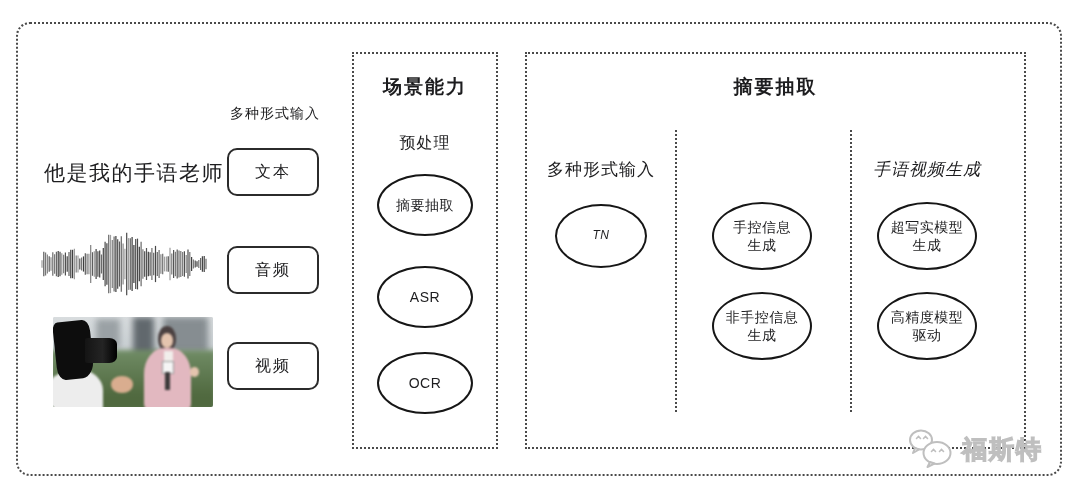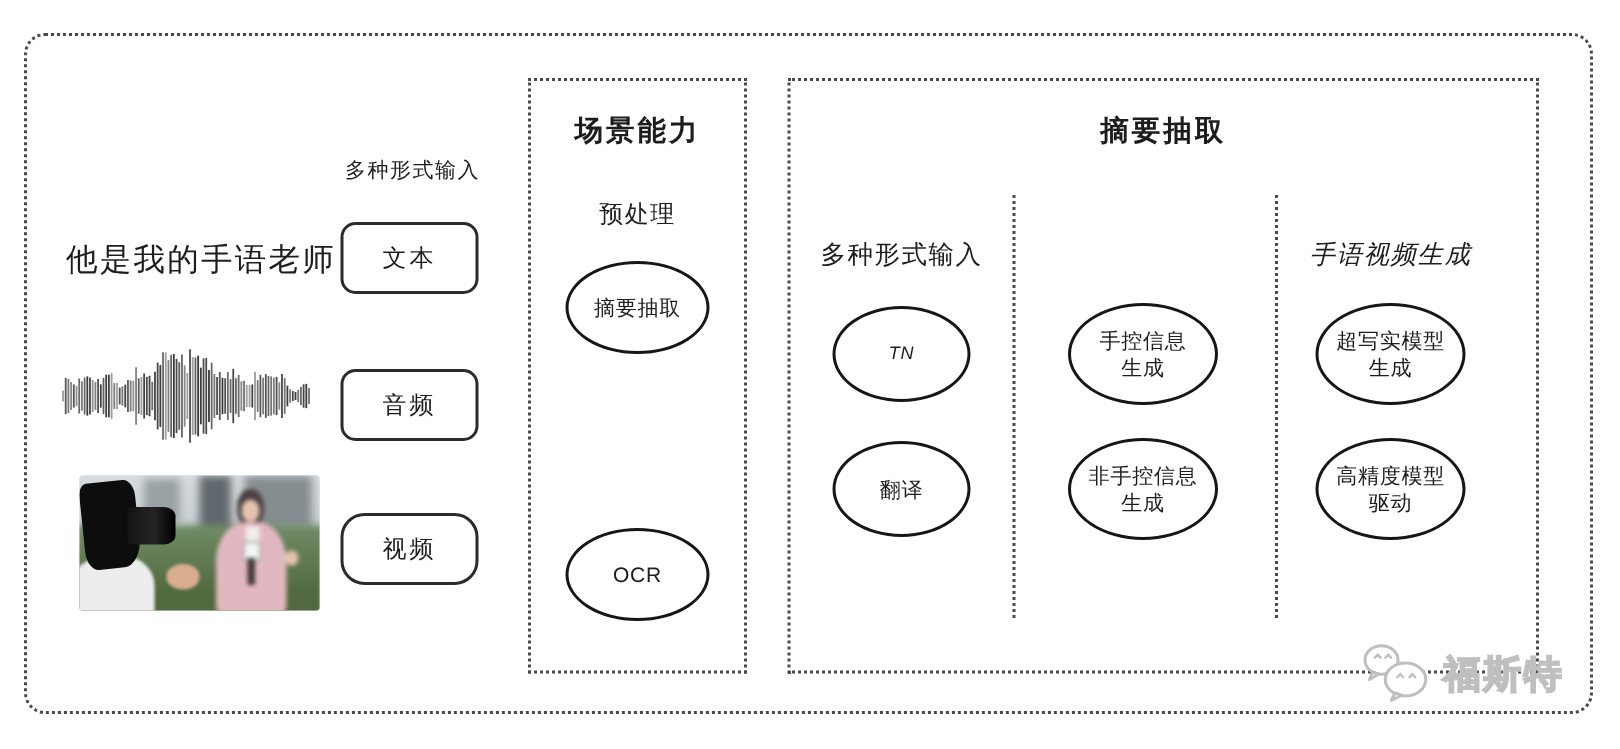--- a/index.html
+++ b/index.html
@@ -19,21 +19,21 @@
   .sentence{
     position:absolute;left:44px;top:159px;font-size:21px;letter-spacing:1.5px;white-space:nowrap;
   }
   .waveform{position:absolute;left:40px;top:228px;width:168px;height:72px;}
   .io-box{
     position:absolute;width:88px;height:44px;border:2px solid #2b2b2b;border-radius:10px;
     background:#fff;display:flex;align-items:center;justify-content:center;font-size:16px;letter-spacing:2px;
   }
   .box-text{left:227px;top:148px;text-align:center;}
   .box-audio{left:227px;top:246px;}
-  .box-video{left:227px;top:342px;border-radius:16px;}
+  .box-video{left:227px;top:342px;}
   
   .photo{position:absolute;left:53px;top:317px;width:160px;height:90px;overflow:hidden;border-radius:2px;background:#c9cfd2;}
   .photo div{position:absolute;}
   .ph-sky{inset:0;background:linear-gradient(#d8dcde,#c6cdd0 45%,#bac4be 62%);}
   .ph-bld1{left:50%;top:0;width:13%;height:44%;background:#61686d;filter:blur(3px);}
   .ph-bld2{left:69%;top:0;width:28%;height:40%;background:#868d91;filter:blur(3px);}
   .ph-bld3{left:27%;top:2%;width:15%;height:32%;background:#9aa1a5;filter:blur(3px);}
   .ph-hedge{left:-2%;top:37%;width:104%;height:68%;background:linear-gradient(#708c65,#50693f 75%);filter:blur(2.5px);}
   .ph-person{left:54%;top:10%;width:36%;height:92%;filter:blur(1.3px);}
   .ph-hair{left:33%;top:0;width:30%;height:30%;background:#4a4040;border-radius:50% 50% 45% 45%;}
@@ -226,38 +226,38 @@
   <div class="io-box box-video">
     <span>视频</span>
   </div>
 
   <div class="panel scene-panel">
     <div class="panel-title">场景能力</div>
     <div class="scene-sub">预处理</div>
     <div class="ellipse e-scene se1">
       <span>摘要抽取</span>
     </div>
+    <div class="ellipse e-scene se2">
+      <span>ASR</span>
+    </div>
     <div class="ellipse e-scene se3">
       <span>OCR</span>
     </div>
   </div>
 
   <div class="panel core-panel">
     <div class="panel-title">摘要抽取</div>
     <div class="v-divider d1"></div>
     <div class="v-divider d2"></div>
 
     <div class="col-header h1">多种形式输入</div>
     <div class="col-header h3">手语视频生成</div>
 
     <div class="ellipse e-one c11">
       <span style="font-size:12px;font-style:italic;">TN</span>
-    </div>
-    <div class="ellipse e-one c12">
-      <span>翻译</span>
     </div>
     <div class="ellipse e-two c21">
       <span>手控信息
 生成</span>
     </div>
     <div class="ellipse e-two c22">
       <span>非手控信息
 生成</span>
     </div>
     <div class="ellipse e-two c31">

